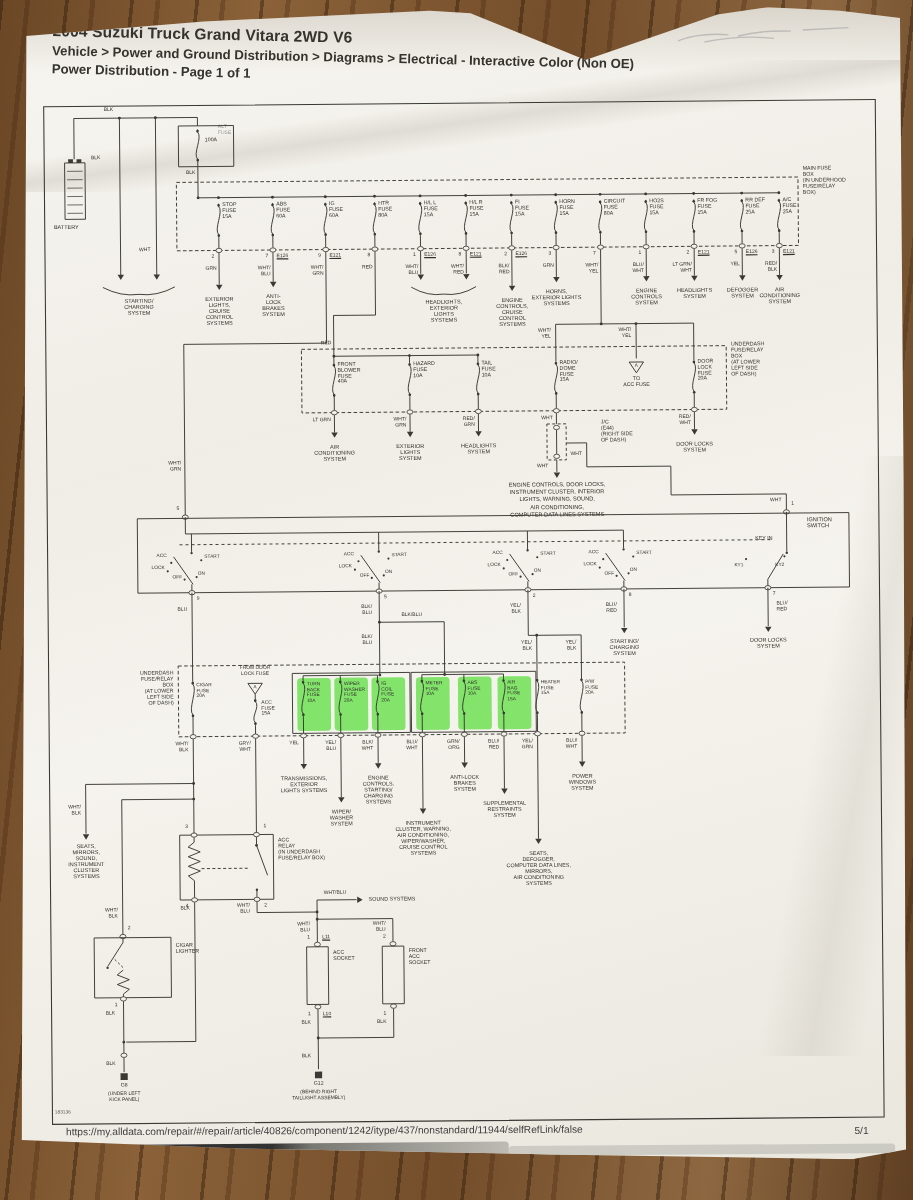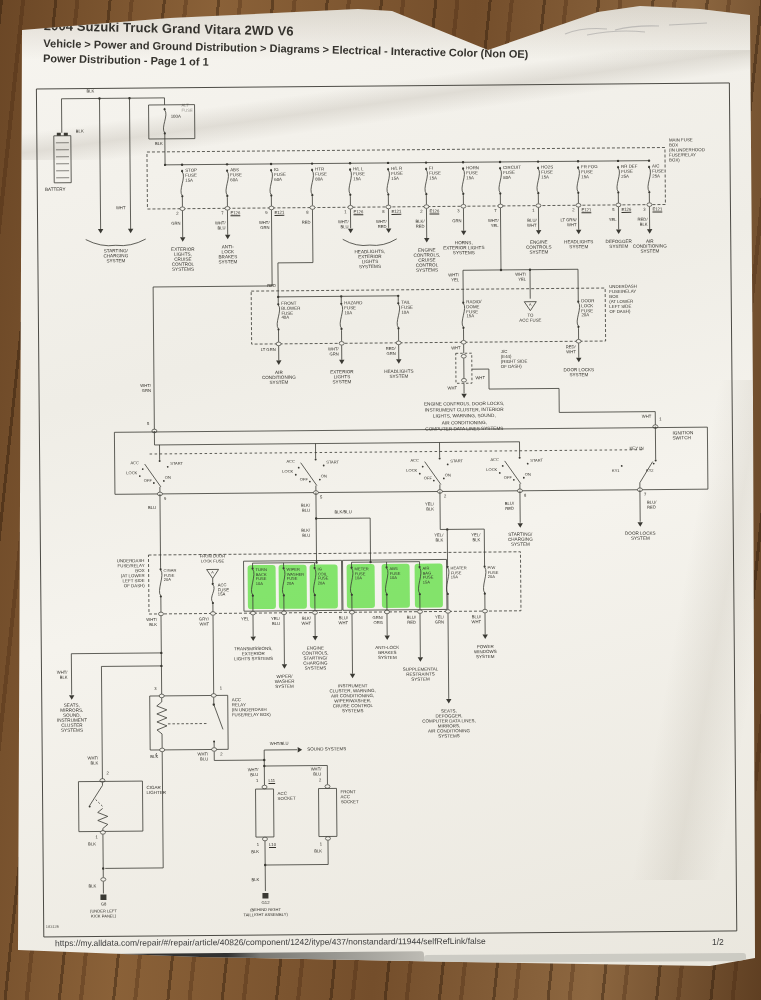--- a/index.html
+++ b/index.html
@@ -826,17 +826,17 @@
 LIGHTER</div>
         <div class="lb" style="left: 85px; text-align: right; top: 833px; width: 10px; font-size: 4.2px;">1</div>
         <div class="lb" style="left: 75px; text-align: right; top: 840px; width: 18px; font-size: 4.2px;">BLK</div>
         <div class="lb" style="left: 75px; text-align: right; top: 882px; width: 18px; font-size: 4.2px;">BLK</div>
         <div class="lb" style="left: 90px; text-align: center; top: 900px; width: 20px; font-size: 4.3px;">G8</div>
         <div class="lb" style="left: 70px; text-align: center; top: 907px; width: 60px; font-size: 4.1px; line-height: 4.6px;">(UNDER LEFT
 KICK PANEL)</div>
       </div>
 
     <div class="url">https://my.alldata.com/repair/#/repair/article/40826/component/1242/itype/437/nonstandard/11944/selfRefLink/false</div>
-    <div class="pg">1/2</div>
+    <div class="pg">5/1</div>
     <div class="smudge1"></div>
     <div class="smudge2"></div>
   </div>
 </div>
 
 </body></html>

